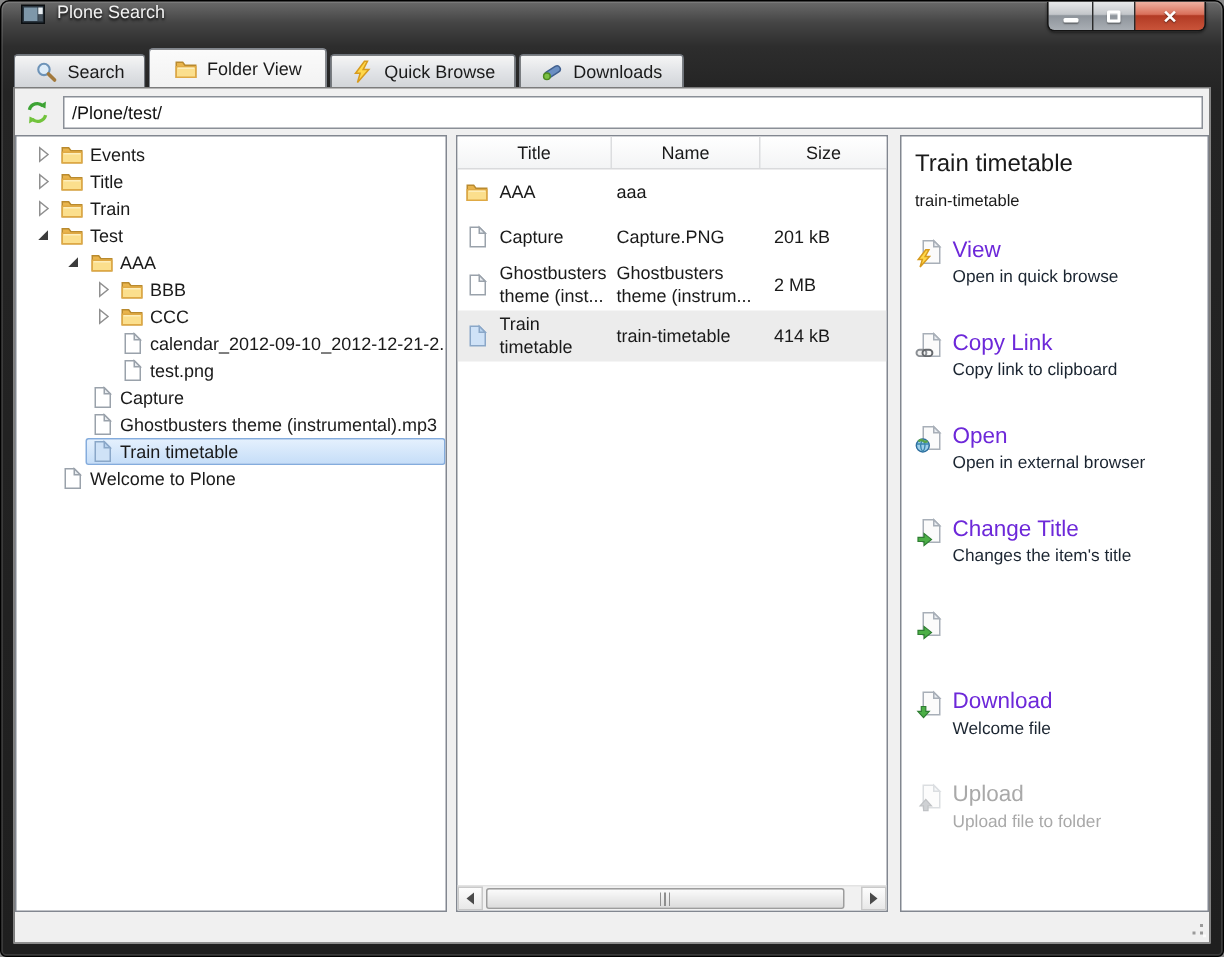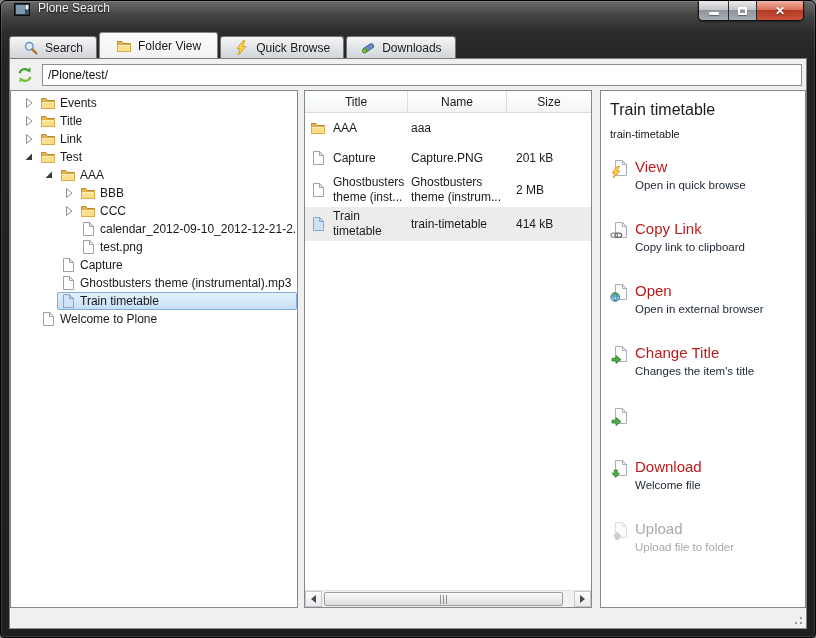--- a/index.html
+++ b/index.html
@@ -93,21 +93,21 @@
     display: flex; align-items: center; justify-content: center; cursor: pointer; }
   .grip { width: 8px; height: 9px; background: repeating-linear-gradient(90deg, #8f8f8f 0 1px, transparent 1px 3px); }
 
   
   .details { flex: 1; padding: 10px 6px 0 9px; overflow: hidden; }
   .d-title { font-size: 16px; color: #1a1a1a; }
   .d-name { font-size: 11px; color: #1a1a1a; margin-top: 9px; }
   .actions { margin-top: 17px; }
   .action { display: flex; margin-bottom: 26px; cursor: pointer; }
   .action .aic { width: 25px; flex: 0 0 25px; padding-top: 2px; }
-  .a-label { font-size: 15px; color: #b91c1c; line-height: 20px; }
+  .a-label { font-size: 15px; color: #6d28d9; line-height: 20px; }
   .a-desc { font-size: 11.5px; color: #1b2531; line-height: 15px; margin-top: 1px; }
   .action.disabled { cursor: default; }
   .action.disabled .a-label, .action.disabled .a-desc { color: #a9a9a9; }
   .action.disabled .aic { opacity: .55; }
 
   
   .statusbar { height: 20px; position: relative; }
   .sizegrip { position: absolute; right: 2px; bottom: 3px; width: 13px; height: 13px; }
 </style>
 </head>
@@ -236,21 +236,21 @@
               </svg>
             </span>
             <span class="tree-hl">
               <span class="tree-ic">
                 <svg width="16" height="16" viewBox="0 0 16 16">
                   <path d="M1.5 3.5h4.3l1.5 2h7.2v8h-13z" fill="#e9b44c" stroke="#b98a2e"></path>
                   <path d="M1.5 6.5h13v7h-13z" fill="#fbdf8d" stroke="#dfa944"></path>
                   <path d="M2.5 7.5h11" stroke="#fdeebb" fill="none"></path>
                 </svg>
               </span>
-              <span class="tree-label">Link</span>
+              <span class="tree-label">Train</span>
             </span>
           </div>
           <div class="tree-row" style="padding-left: 10px;">
             <span class="expander">
               <svg width="16" height="16" viewBox="0 0 16 16">
                 <path d="M11 4.5v6.5H4.5z" fill="#3c3c3c"></path>
               </svg>
             </span>
             <span class="tree-hl">
               <span class="tree-ic">

